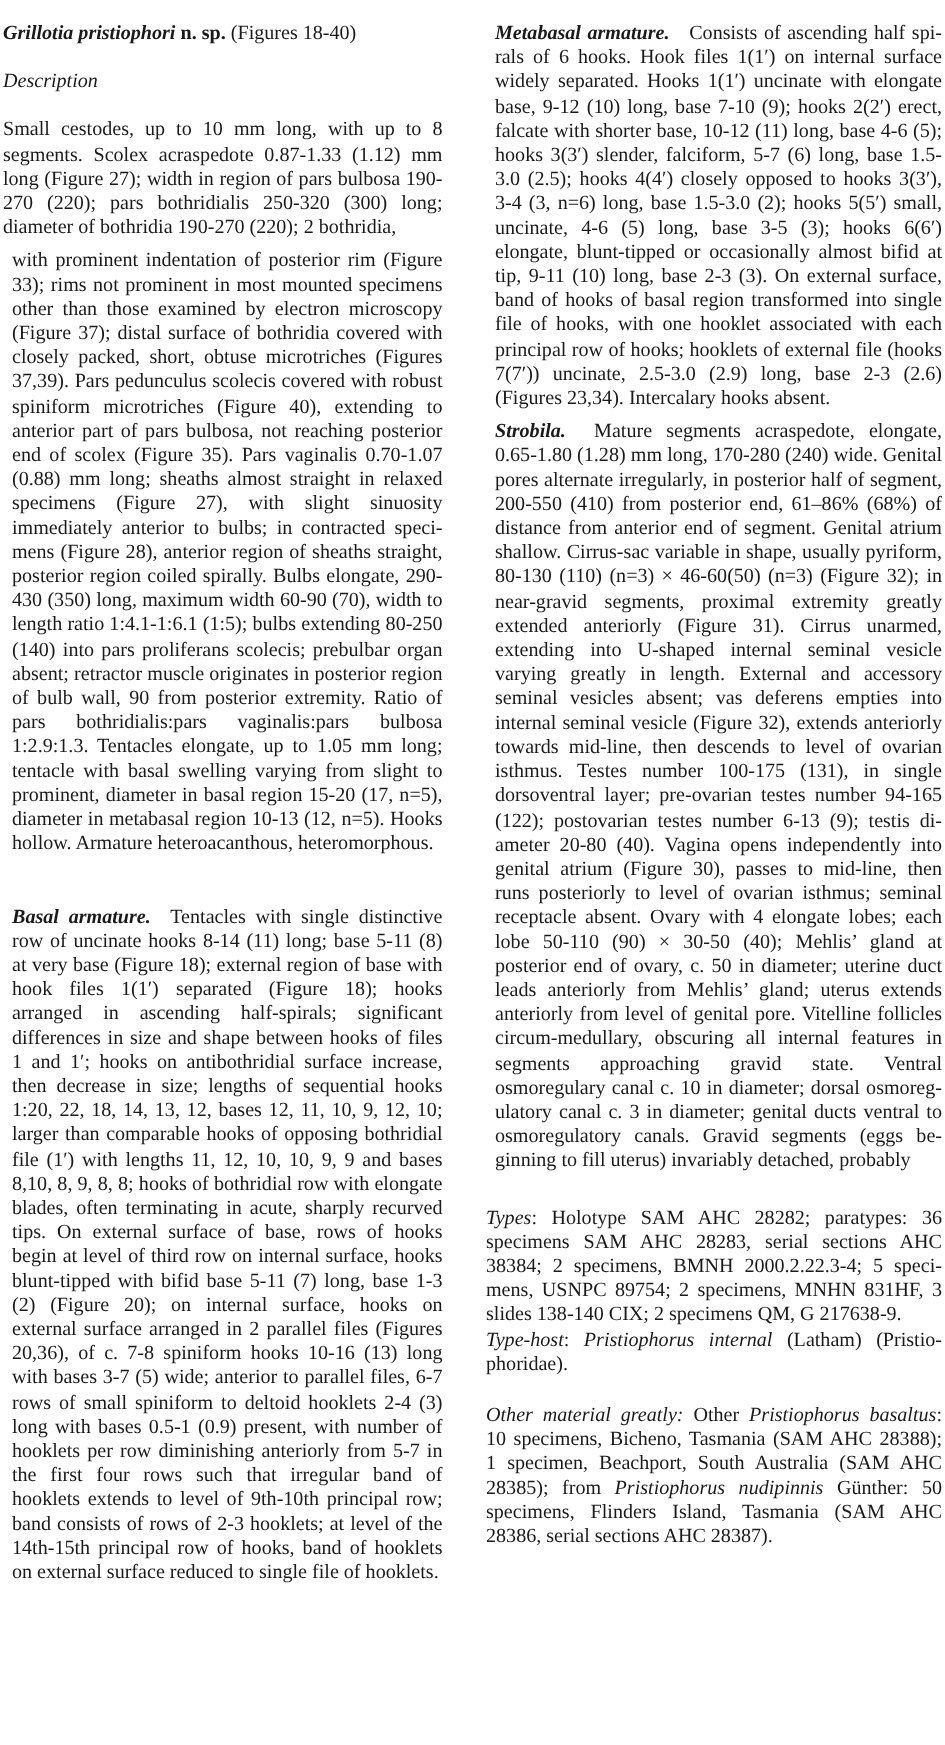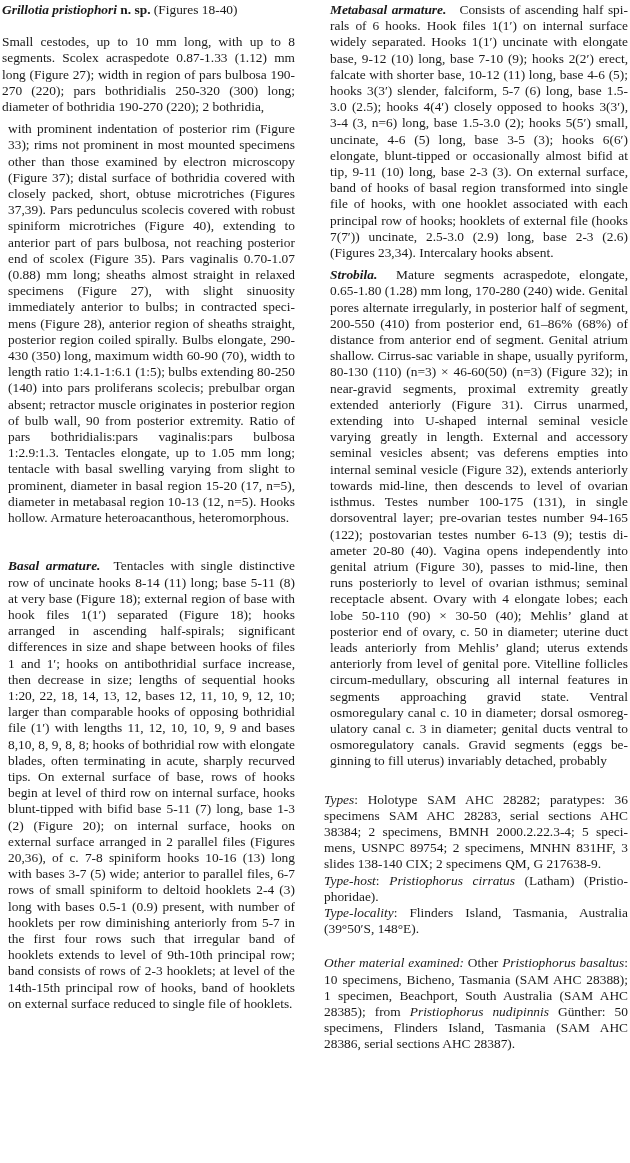--- a/index.html
+++ b/index.html
@@ -12,21 +12,21 @@
       height: 1163px;
       overflow: hidden;
       position: relative;
       font-family: "Liberation Serif", "DejaVu Serif", serif;
       color: #1a1a1a;
       font-size: 13.4px;
       line-height: 16.2px;
     }
     .col {
       position: absolute;
-      top: 2px;
+      top: 14px;
       text-align: justify;
       hyphens: manual;
     }
     .col-left { left: 2px; width: 293px; }
     .col-right { left: 330px; width: 298px; }
     p { margin: 0; }
     .title { margin-bottom: 16px; }
     .title .sp-name { font-style: italic; font-weight: bold; }
     .title .nsp { font-weight: bold; }
     .section-heading { font-style: italic; margin-bottom: 16px; }
@@ -41,20 +41,21 @@
 </head>
 <body>
 
 <div class="col col-left">
   <p class="title">
     <span class="sp-name">Grillotia pristiophori</span>
     <span class="nsp">n. sp.</span>
     <span>(Figures 18-40)</span>
   </p>
 
+  <p class="section-heading">Description</p>
 
   <p class="para">Small cestodes, up to 10 mm long, with up to 8 segments. Scolex acraspedote 0.87-1.33 (1.12) mm long (Figure 27); width in region of pars bulbosa 190-270 (220); pars bothridialis 250-320 (300) long; diameter of bothridia 190-270 (220); 2 bothridia,</p>
 
   <p class="para para-indented">with prominent indentation of posterior rim (Fig­ure 33); rims not prominent in most mounted spec­imens other than those examined by electron mi­croscopy (Figure 37); distal surface of bothridia cov­ered with closely packed, short, obtuse microtriches (Figures 37,39). Pars pedunculus scolecis covered with robust spiniform microtriches (Figure 40), ex­tending to anterior part of pars bulbosa, not reaching posterior end of scolex (Figure 35). Pars vaginalis 0.70-1.07 (0.88) mm long; sheaths almost straight in relaxed specimens (Figure 27), with slight sinuosity immediately anterior to bulbs; in contracted speci­mens (Figure 28), anterior region of sheaths straight, posterior region coiled spirally. Bulbs elongate, 290-430 (350) long, maximum width 60-90 (70), width to length ratio 1:4.1-1:6.1 (1:5); bulbs extending 80-250 (140) into pars proliferans scolecis; prebulbar organ absent; retractor muscle originates in posterior region of bulb wall, 90 from posterior extremity. Ratio of pars bothridialis:pars vaginalis:pars bulbosa 1:2.9:1.3. Tentacles elongate, up to 1.05 mm long; tentacle with basal swelling varying from slight to prominent, di­ameter in basal region 15-20 (17, n=5), diameter in metabasal region 10-13 (12, n=5). Hooks hollow. Armature heteroacanthous, heteromorphous.</p>
 
   <div class="gap"></div>
 
   <p class="para para-indented" style="margin-top:16px">
     <span class="run-head">Basal armature.</span>&nbsp;&nbsp;<span>Tentacles with single distinctive row of uncinate hooks 8-14 (11) long; base 5-11 (8) at very base (Figure 18); external region of base with hook files 1(1′) separated (Figure 18); hooks arranged in ascending half-spirals; significant differences in size and shape between hooks of files 1 and 1′; hooks on antibothridial surface increase, then decrease in size; lengths of sequential hooks 1:20, 22, 18, 14, 13, 12, bases 12, 11, 10, 9, 12, 10; larger than comparable hooks of opposing bothridial file (1′) with lengths 11, 12, 10, 10, 9, 9 and bases 8,10, 8, 9, 8, 8; hooks of bothridial row with elongate blades, often terminating in acute, sharply recurved tips. On external surface of base, rows of hooks begin at level of third row on in­ternal surface, hooks blunt-tipped with bifid base 5-11 (7) long, base 1-3 (2) (Figure 20); on internal surface, hooks on external surface arranged in 2 parallel files (Figures 20,36), of c. 7-8 spiniform hooks 10-16 (13) long with bases 3-7 (5) wide; anterior to parallel files, 6-7 rows of small spiniform to deltoid hooklets 2-4 (3) long with bases 0.5-1 (0.9) present, with number of hooklets per row diminishing anteriorly from 5-7 in the first four rows such that irregular band of hooklets extends to level of 9th-10th principal row; band con­sists of rows of 2-3 hooklets; at level of the 14th-15th principal row of hooks, band of hooklets on external surface reduced to single file of hooklets.</span>
   </p>
@@ -71,26 +72,23 @@
     <span class="run-head">Strobila.</span>&nbsp;&nbsp;<span>Mature segments acraspedote, elongate, 0.65-1.80 (1.28) mm long, 170-280 (240) wide. Gen­ital pores alternate irregularly, in posterior half of segment, 200-550 (410) from posterior end, 61–86% (68%) of distance from anterior end of segment. Gen­ital atrium shallow. Cirrus-sac variable in shape, usu­ally pyriform, 80-130 (110) (n=3) × 46-60(50) (n=3) (Figure 32); in near-gravid segments, proximal ex­tremity greatly extended anteriorly (Figure 31). Cirrus unarmed, extending into U-shaped internal seminal vesicle varying greatly in length. External and acces­sory seminal vesicles absent; vas deferens empties into internal seminal vesicle (Figure 32), extends anteriorly towards mid-line, then descends to level of ovar­ian isthmus. Testes number 100-175 (131), in single dorsoventral layer; pre-ovarian testes number 94-165 (122); postovarian testes number 6-13 (9); testis di­ameter 20-80 (40). Vagina opens independently into genital atrium (Figure 30), passes to mid-line, then runs posteriorly to level of ovarian isthmus; semi­nal receptacle absent. Ovary with 4 elongate lobes; each lobe 50-110 (90) × 30-50 (40); Mehlis’ gland at posterior end of ovary, c. 50 in diameter; uterine duct leads anteriorly from Mehlis’ gland; uterus ex­tends anteriorly from level of genital pore. Vitelline follicles circum-medullary, obscuring all internal fea­tures in segments approaching gravid state. Ventral osmoregulary canal c. 10 in diameter; dorsal osmoreg­ulatory canal c. 3 in diameter; genital ducts ventral to osmoregulatory canals. Gravid segments (eggs be­ginning to fill uterus) invariably detached, probably</span>
   </p>
 
   <div class="gap" style="height:22px"></div>
 
   <p class="para types-line" style="margin-left:-6px">
     <span class="it">Types</span><span>: Holotype SAM AHC 28282; paratypes: 36 specimens SAM AHC 28283, serial sections AHC 38384; 2 specimens, BMNH 2000.2.22.3-4; 5 speci­mens, USNPC 89754; 2 specimens, MNHN 831HF, 3 slides 138-140 CIX; 2 specimens QM, G 217638-9.</span>
   </p>
 
   <p class="para" style="margin-left:-6px">
-    <span class="it">Type-host</span><span>: </span><span class="it">Pristiophorus cirratus</span><span> (Latham) (Pristio­phoridae).</span>
+    <span class="it">Type-host</span><span>: </span><span class="it">Pristiophorus internal</span><span> (Latham) (Pristio­phoridae).</span>
   </p>
 
-  <p class="para" style="margin-left:-6px">
-    <span class="it">Type-locality</span><span>: Flinders Island, Tasmania, Australia (39°50′S, 148°E).</span>
-  </p>
 
 
   <div class="gap" style="height:18px"></div>
 
   <p class="para" style="margin-left:-6px">
-    <span class="it">Other material examined:</span><span> Other </span><span class="it">Pristiophorus basal­tus</span><span>: 10 specimens, Bicheno, Tasmania (SAM AHC 28388); 1 specimen, Beachport, South Australia (SAM AHC 28385); from </span><span class="it">Pristiophorus nudipinnis</span><span> Günther: 50 specimens, Flinders Island, Tasmania (SAM AHC 28386, serial sections AHC 28387).</span>
+    <span class="it">Other material greatly:</span><span> Other </span><span class="it">Pristiophorus basal­tus</span><span>: 10 specimens, Bicheno, Tasmania (SAM AHC 28388); 1 specimen, Beachport, South Australia (SAM AHC 28385); from </span><span class="it">Pristiophorus nudipinnis</span><span> Günther: 50 specimens, Flinders Island, Tasmania (SAM AHC 28386, serial sections AHC 28387).</span>
   </p>
 </div>
 
 </body></html>

